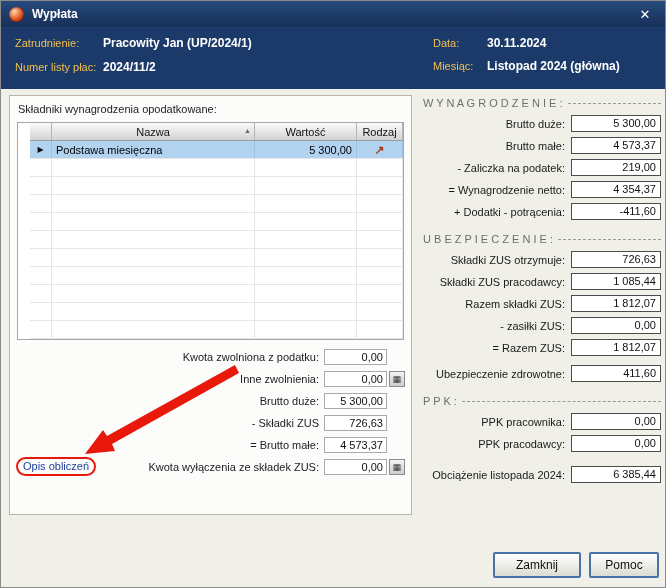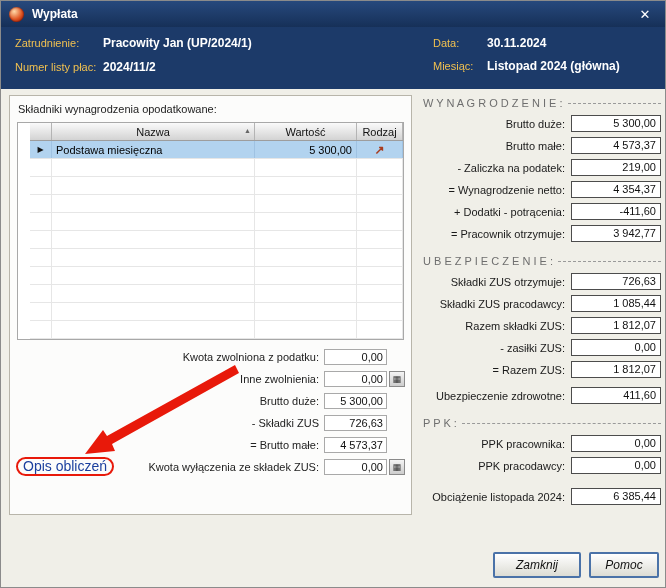--- a/index.html
+++ b/index.html
@@ -48,41 +48,41 @@
   .f-row{display:flex;align-items:center;justify-content:flex-end;height:17px;margin-bottom:5px;font-size:11px;color:#222;}
   .f-row.last{justify-content:space-between;}
   .f-right{display:flex;align-items:center;}
   .f-label{margin-right:5px;white-space:nowrap;margin-left:24px;}
   .f-box{width:63px;height:16px;border:1px solid #a9a9a9;background:#fff;
     text-align:right;padding:0 3px;line-height:14px;font-size:11px;color:#111;}
   .f-calc{width:16px;height:16px;margin-left:2px;border:1px solid #8a8a8a;
     background:linear-gradient(#f4f4f4,#cdcdcd);font-size:9px;line-height:14px;text-align:center;color:#333;}
   .f-calc.hidden{visibility:hidden;}
   .oval{display:inline-block;border:2px solid #e8190a;border-radius:11px;padding:0 5px;background:transparent;}
-  .opis-link{font-size:14px;color:#1b3f9e;line-height:15px;white-space:nowrap;}
+  .opis-link{font-size:11px;color:#1b3f9e;line-height:15px;white-space:nowrap;}
   
   .right-panel{position:absolute;left:420px;top:90px;width:240px;}
   .sec-title{display:flex;align-items:center;font-size:11px;color:#6e6e6e;margin:6px 0 6px 2px;white-space:nowrap;}
   .sec-title::after{content:"";flex:1;border-top:1px dashed #9a9a9a;margin-left:5px;}
   .sec-title.gap{margin-top:13px;}
   .r-row{display:flex;align-items:center;justify-content:flex-end;height:17px;margin-bottom:5px;font-size:11px;color:#1a1a1a;}
   .r-row.gap{margin-top:9px;}
   .r-label{margin-right:6px;white-space:nowrap;}
   .r-box{width:90px;height:17px;border:1px solid #4c4c4c;background:#fff;
     text-align:right;padding:0 4px;line-height:15px;font-size:11px;color:#111;}
   .r-total{margin-top:14px;}
   
   .tabs{position:absolute;left:4px;top:523px;right:4px;height:22px;display:flex;align-items:flex-end;border-bottom:1px solid #8a8a8a;}
   .tab{padding:0 9px;font-size:11px;color:#111;height:19px;line-height:19px;
     background:linear-gradient(#f4f3ee,#dbd9cd);border:1px solid #8a8a8a;border-bottom:none;
     border-radius:3px 3px 0 0;margin-right:2px;white-space:nowrap;}
   .tab.active{background:#fcfcfb;height:21px;line-height:21px;margin-bottom:-1px;z-index:2;position:relative;}
   
   .btn{position:absolute;height:26px;font-size:12px;color:#111;text-align:center;line-height:22px;
-    background:linear-gradient(#ffffff,#dcdcd4);border:2px solid #4a72a8;border-radius:2px;font-style:italic;}
+    background:linear-gradient(#ffffff,#dcdcd4);border:2px solid #4a72a8;border-radius:2px;}
   .btn-zamknij{left:492px;top:551px;width:88px;}
   .btn-pomoc{left:588px;top:551px;width:70px;}
   
   .annotation{position:absolute;left:0;top:0;width:666px;height:588px;pointer-events:none;z-index:6;}
 </style>
 </head>
 <body>
 
 <div class="window">
 
@@ -247,24 +247,20 @@
         <span class="r-box">219,00</span>
       </div>
     <div class="r-row">
         <span class="r-label">=  Wynagrodzenie netto:</span>
         <span class="r-box">4 354,37</span>
       </div>
     <div class="r-row">
         <span class="r-label">+ Dodatki - potrącenia:</span>
         <span class="r-box">-411,60</span>
       </div>
-    <div class="r-row">
-        <span class="r-label">= Pracownik otrzymuje:</span>
-        <span class="r-box">3 942,77</span>
-      </div>
 
     <div class="sec-title gap">U B E Z P I E C Z E N I E :</div>
 
     <div class="r-row">
         <span class="r-label">Składki ZUS otrzymuje:</span>
         <span class="r-box">726,63</span>
       </div>
     <div class="r-row">
         <span class="r-label">Składki ZUS pracodawcy:</span>
         <span class="r-box">1 085,44</span>

